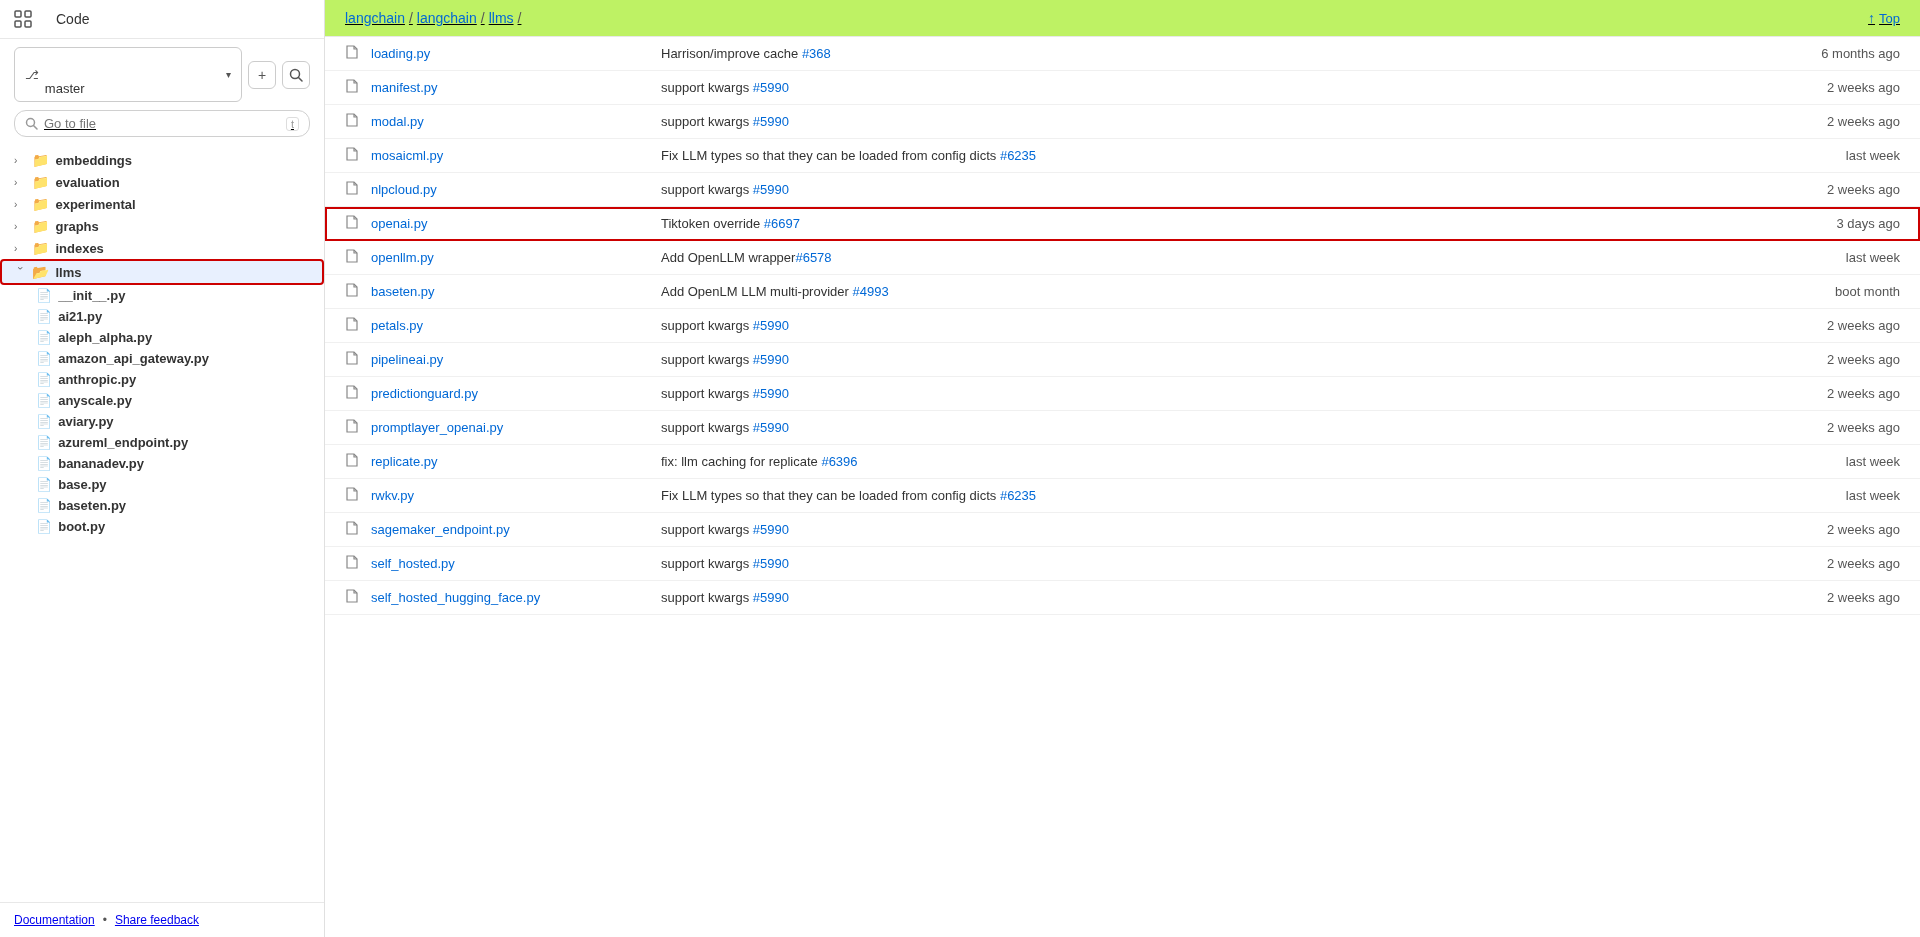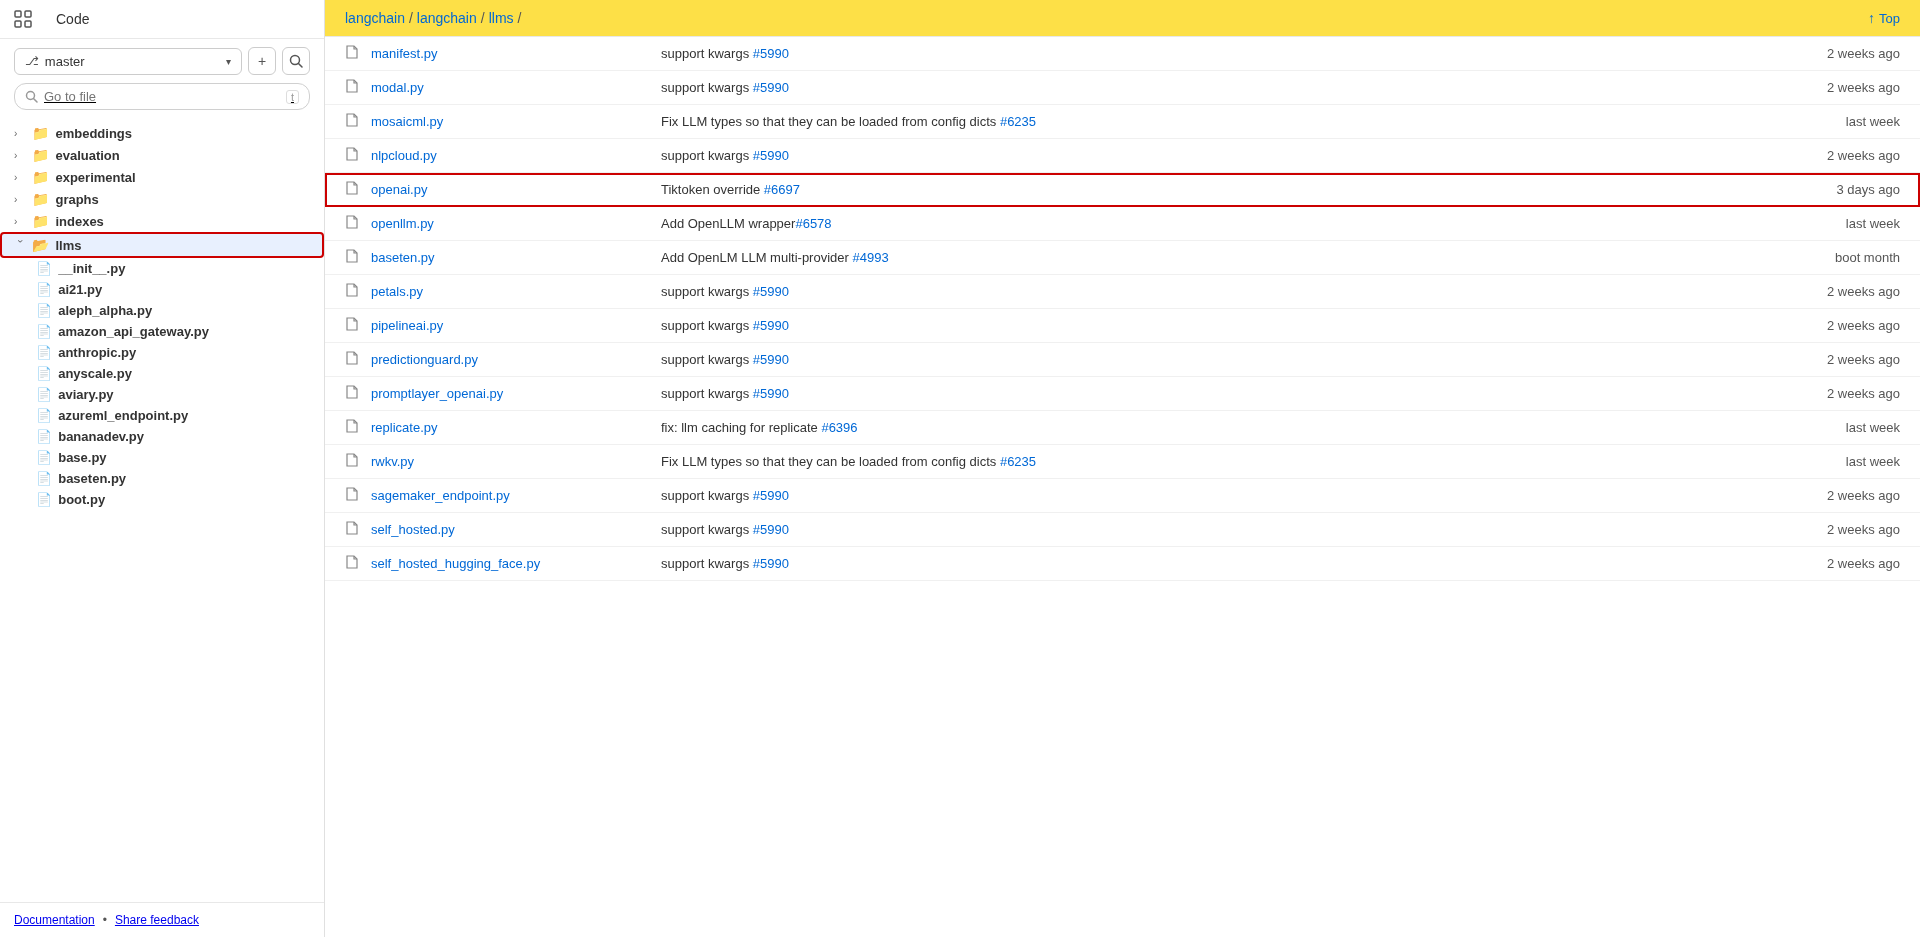--- a/index.html
+++ b/index.html
@@ -48,21 +48,21 @@
       align-items: center;
       border: 1px solid #ccc;
       border-radius: 6px;
       padding: 5px 10px;
       font-size: 13px;
       gap: 6px;
       cursor: pointer;
       background: #fff;
     }
     .branch-select-icon { color: #555; font-size: 12px; }
-    .branch-name { flex: 1; font-size: 13px; color: #333; }
+    .branch-name { flex: 1; font-size: 13px; color: #333; margin-top: 28px; }
     .branch-chevron { color: #555; font-size: 10px; }
     .icon-btn {
       width: 28px; height: 28px;
       border: 1px solid #ccc;
       border-radius: 6px;
       background: #fff;
       display: flex;
       align-items: center;
       justify-content: center;
       cursor: pointer;
@@ -145,21 +145,22 @@
       overflow: hidden;
       background: #fff;
     }
 
     .breadcrumb-bar {
       display: flex;
       align-items: center;
       justify-content: space-between;
       padding: 10px 20px;
       border-bottom: 1px solid #e8e8e8;
-      background: #fde047;
+      background: #bef264;
+      text-decoration: underline;
     }
     .breadcrumb {
       display: flex;
       align-items: center;
       gap: 4px;
       font-size: 14px;
     }
     .breadcrumb a {
       color: #0068d6;
       text-decoration: none;
@@ -371,20 +372,29 @@
       <a href="#">llms</a>
       <span class="breadcrumb-sep">/</span>
     </div>
     <a href="#" class="top-link">
       <span style="font-size:14px;">↑</span>
       <span>Top</span>
     </a>
   </div>
 
   <div class="file-table" id="file-table-container">
+  <div class="file-row">
+        <div class="file-icon-cell"><svg width="14" height="14" viewBox="0 0 14 14" fill="none">
+            <path d="M2 1h7l3 3v9H2V1z" stroke="#888" stroke-width="1.2"></path>
+            <path d="M9 1v3h3" stroke="#888" stroke-width="1.2"></path>
+          </svg></div>
+        <a class="file-name" href="#">loading.py</a>
+        <div class="file-commit">Harrison/improve cache <a href="#">#368</a></div>
+        <div class="file-time">6 months ago</div>
+      </div>
       <div class="file-row">
         <div class="file-icon-cell"><svg width="14" height="14" viewBox="0 0 14 14" fill="none">
             <path d="M2 1h7l3 3v9H2V1z" stroke="#888" stroke-width="1.2"></path>
             <path d="M9 1v3h3" stroke="#888" stroke-width="1.2"></path>
           </svg></div>
         <a class="file-name" href="#">manifest.py</a>
         <div class="file-commit">support kwargs <a href="#">#5990</a></div>
         <div class="file-time">2 weeks ago</div>
       </div>
       <div class="file-row">

